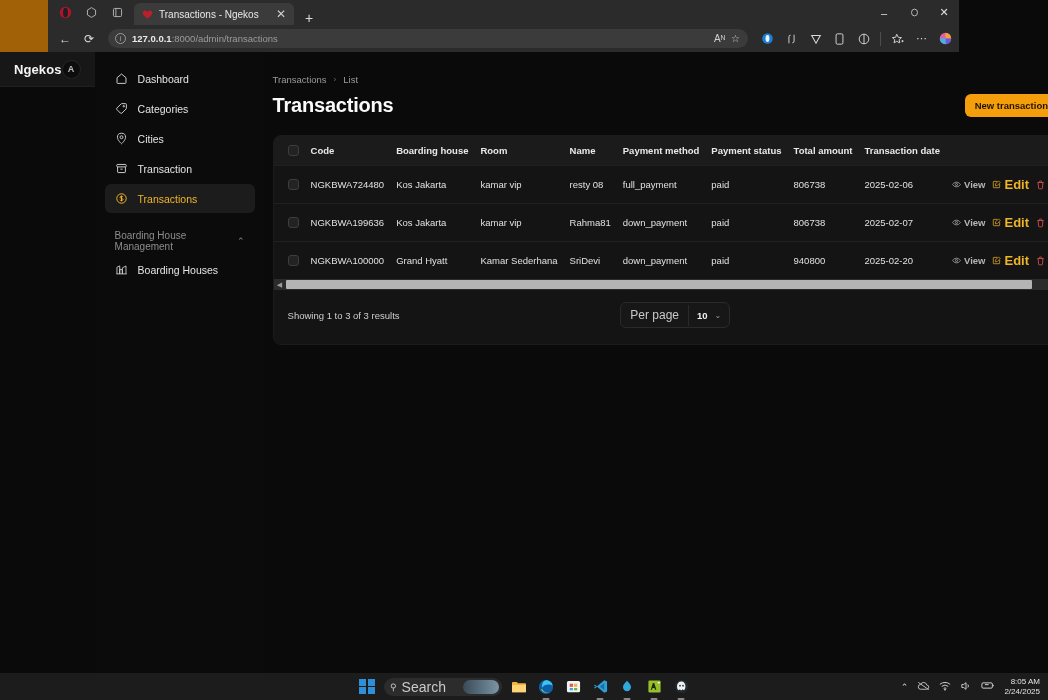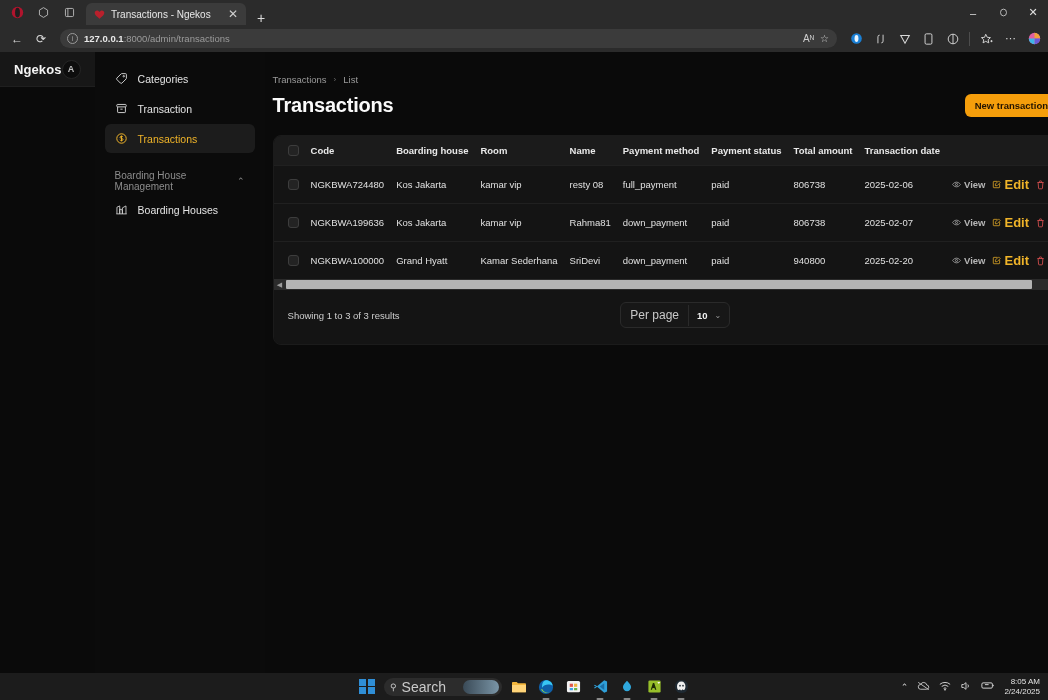--- a/index.html
+++ b/index.html
@@ -4,21 +4,21 @@
 <style>
   * { box-sizing: border-box; margin: 0; padding: 0; }
   html, body {
     width: 1048px; height: 700px;
     background: #0a0a0a;
     font-family: "Liberation Sans", sans-serif;
     overflow: hidden;
   }
 
   
-  .browser-chrome { width: 1048px; background: #737373; }
+  .browser-chrome { width: 959px; background: #a16207; padding-left: 48px; }
 
   .tabstrip {
     height: 25px; display: flex; align-items: flex-end;
     background: #2b2b2b; padding-left: 4px; position: relative;
   }
   .chrome-sysicon {
     width: 26px; height: 25px; display: flex; align-items: center; justify-content: center;
   }
   .mini-glyph { width: 13px; height: 13px; opacity: .85; }
   .tab {
@@ -331,31 +331,48 @@
 
   <div class="app-header">
     <div class="brand">Ngekos</div>
     <div class="avatar">A</div>
   </div>
 
   <div class="app-body">
 
     <div class="sidebar">
 
+      <div class="nav-item">
+        <span class="nav-ic">
+          <svg viewBox="0 0 16 16" fill="none" stroke="#cfcfcf" stroke-width="1.2">
+              <path d="M2.5 7L8 2.5 13.5 7v6.2a.8.8 0 01-.8.8H3.3a.8.8 0 01-.8-.8z"></path>
+            </svg>
+        </span>
+        <span>Dashboard</span>
+      </div>
 
       <div class="nav-item">
         <span class="nav-ic">
           <svg viewBox="0 0 16 16" fill="none" stroke="#cfcfcf" stroke-width="1.2">
               <path d="M8.4 2H13a1 1 0 011 1v4.6a1.4 1.4 0 01-.4 1l-5 5a1.4 1.4 0 01-2 0L2.4 9.4a1.4 1.4 0 010-2l5-5A1.4 1.4 0 018.4 2z"></path>
               <circle cx="10.8" cy="5.2" r=".9"></circle>
             </svg>
         </span>
         <span>Categories</span>
       </div>
 
+      <div class="nav-item">
+        <span class="nav-ic">
+          <svg viewBox="0 0 16 16" fill="none" stroke="#cfcfcf" stroke-width="1.2">
+              <path d="M8 14.5s5-4.4 5-8A5 5 0 003 6.5c0 3.6 5 8 5 8z"></path>
+              <circle cx="8" cy="6.4" r="1.8"></circle>
+            </svg>
+        </span>
+        <span>Cities</span>
+      </div>
 
       <div class="nav-item">
         <span class="nav-ic">
           <svg viewBox="0 0 16 16" fill="none" stroke="#cfcfcf" stroke-width="1.2">
               <rect x="2.2" y="3" width="11.6" height="3" rx="1"></rect>
               <path d="M3.2 6v6.2a.8.8 0 00.8.8h8a.8.8 0 00.8-.8V6"></path>
               <path d="M6.6 8.8h2.8"></path>
             </svg>
         </span>
         <span>Transaction</span>

